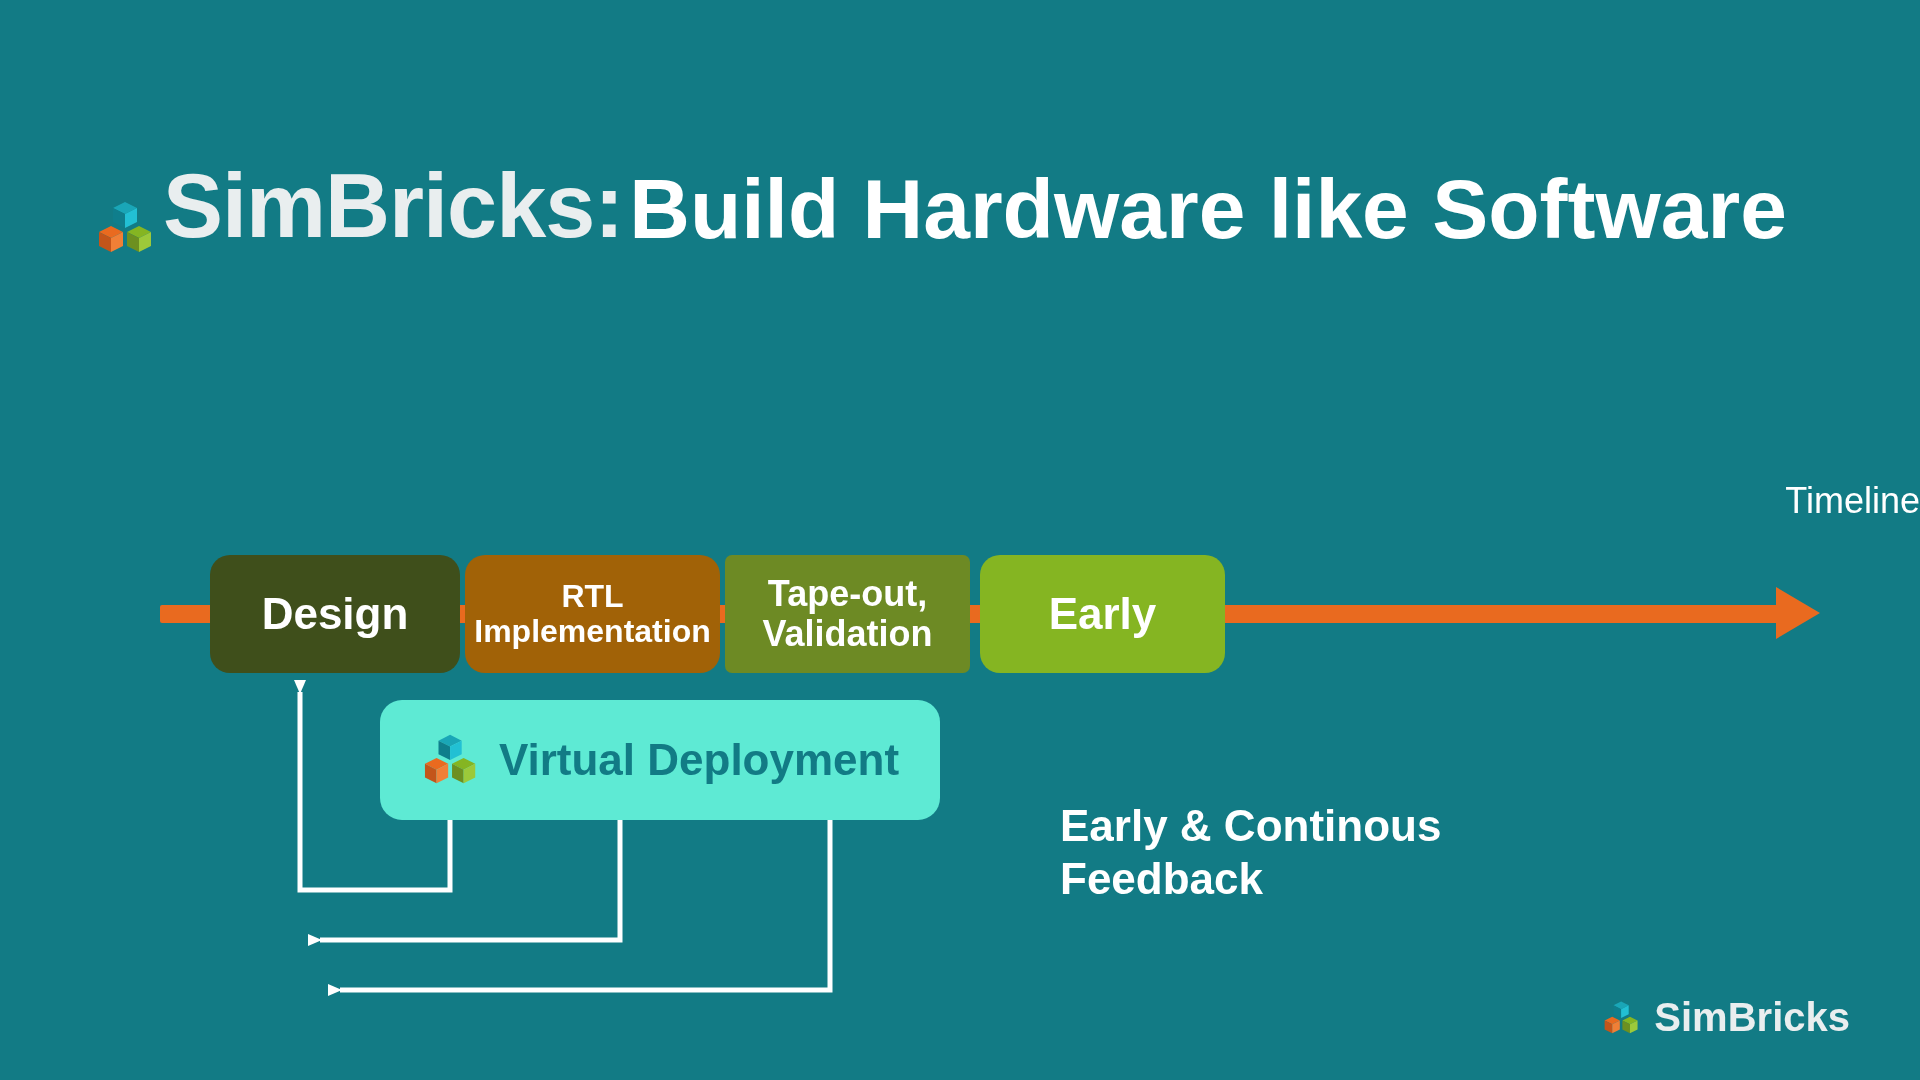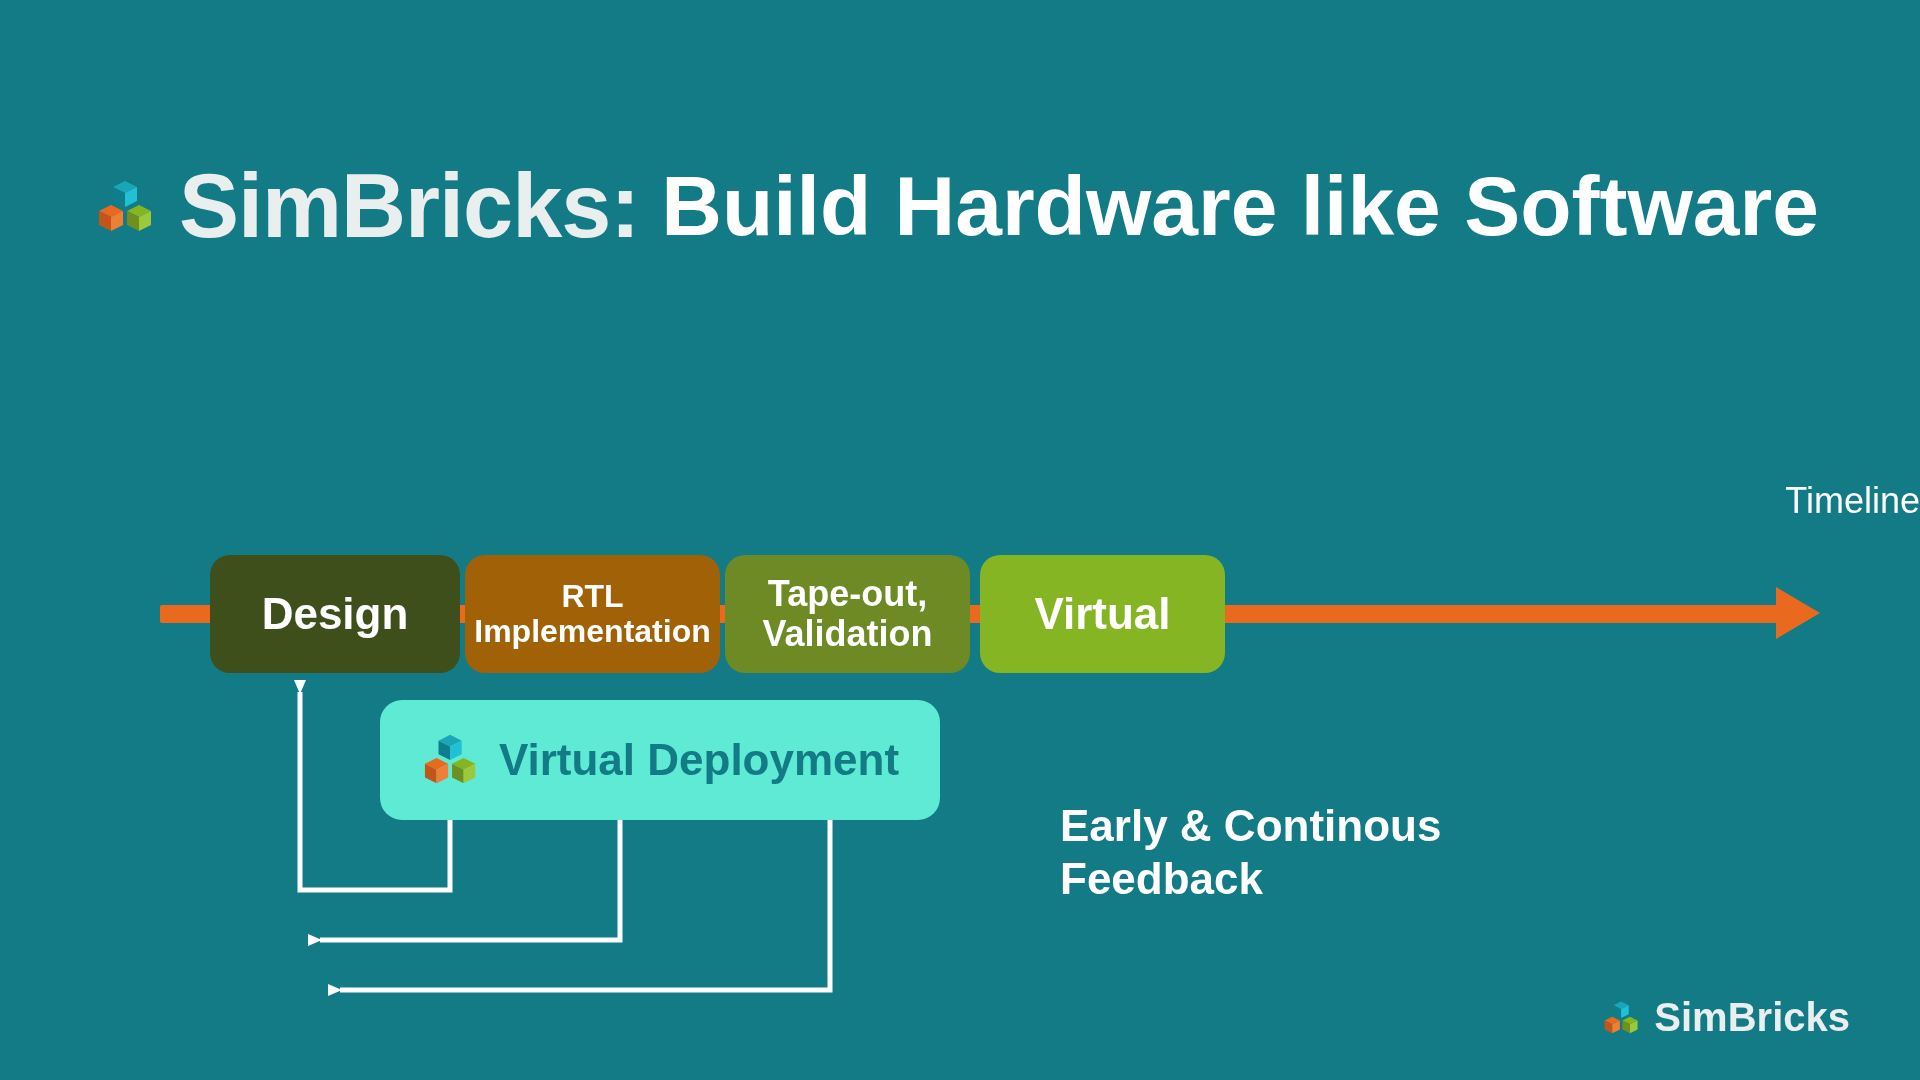--- a/index.html
+++ b/index.html
@@ -10,22 +10,22 @@
     color: #ffffff;
     position: relative;
   }
 
   
   .title-wrap {
     position: absolute;
     top: 155px;
     left: 95px;
     display: flex;
-    align-items: center;
-    gap: 18px;
+    align-items: flex-end;
+    gap: 2px;
   }
   .title-logo { width: 66px; height: 60px; position: relative; flex: 0 0 auto; }
   .title-brand {
     font-size: 90px;
     font-weight: 600;
     letter-spacing: -1px;
     color: #e9eeef;
   }
   .title-brand .colon { font-weight: 600; }
   .title-rest {
@@ -80,21 +80,21 @@
     align-items: center;
     justify-content: center;
     font-weight: 700;
     color: #ffffff;
     text-align: center;
     line-height: 1.1;
     padding: 0 10px;
   }
   .phase-1 { left: 50px;  width: 250px; background: #3f4f1b; font-size: 44px; }
   .phase-2 { left: 305px; width: 255px; background: #a16207; font-size: 32px; }
-  .phase-3 { left: 565px; width: 245px; background: #6d8a24; font-size: 36px; }
+  .phase-3 { left: 565px; width: 245px; background: #6d8a24; font-size: 36px; border-radius: 7px; }
   .phase-4 { left: 820px; width: 245px; background: #85b522; font-size: 44px; }
 
   
   .vdep-box {
     position: absolute;
     top: 700px;
     left: 380px;
     width: 560px;
     height: 120px;
     background: #5eead4;
@@ -179,21 +179,21 @@
   </div>
   <div class="phase phase-2">
     <span>RTL</span>
     <span>Implementation</span>
   </div>
   <div class="phase phase-3">
     <span>Tape-out,</span>
     <span>Validation</span>
   </div>
   <div class="phase phase-4">
-    <span>Virtual</span>
+    <span>Early</span>
   </div>
 </div>
 
 <div class="vdep-box">
   <div class="vdep-logo">
     <svg class="cube-svg" viewBox="0 0 66 60">
       <g>
         <polygon points="18,10 30,4 42,10 30,16" fill="#1aa6b7"></polygon>
         <polygon points="18,10 30,16 30,30 18,24" fill="#0f7e8c"></polygon>
         <polygon points="42,10 30,16 30,30 42,24" fill="#22c0d4"></polygon>

